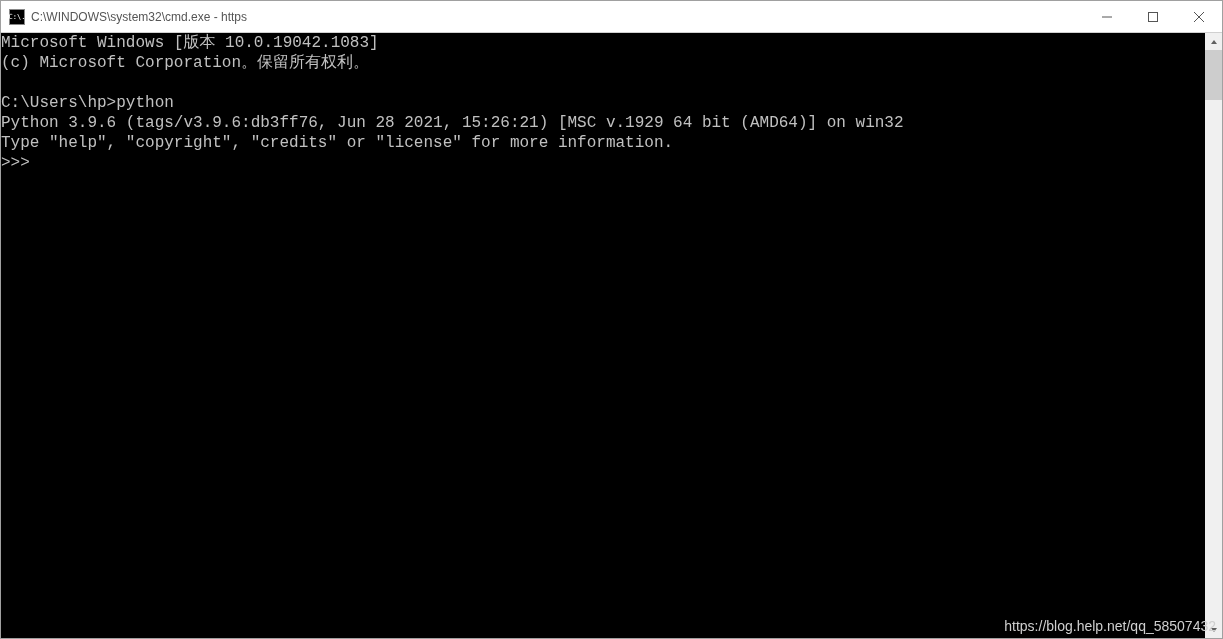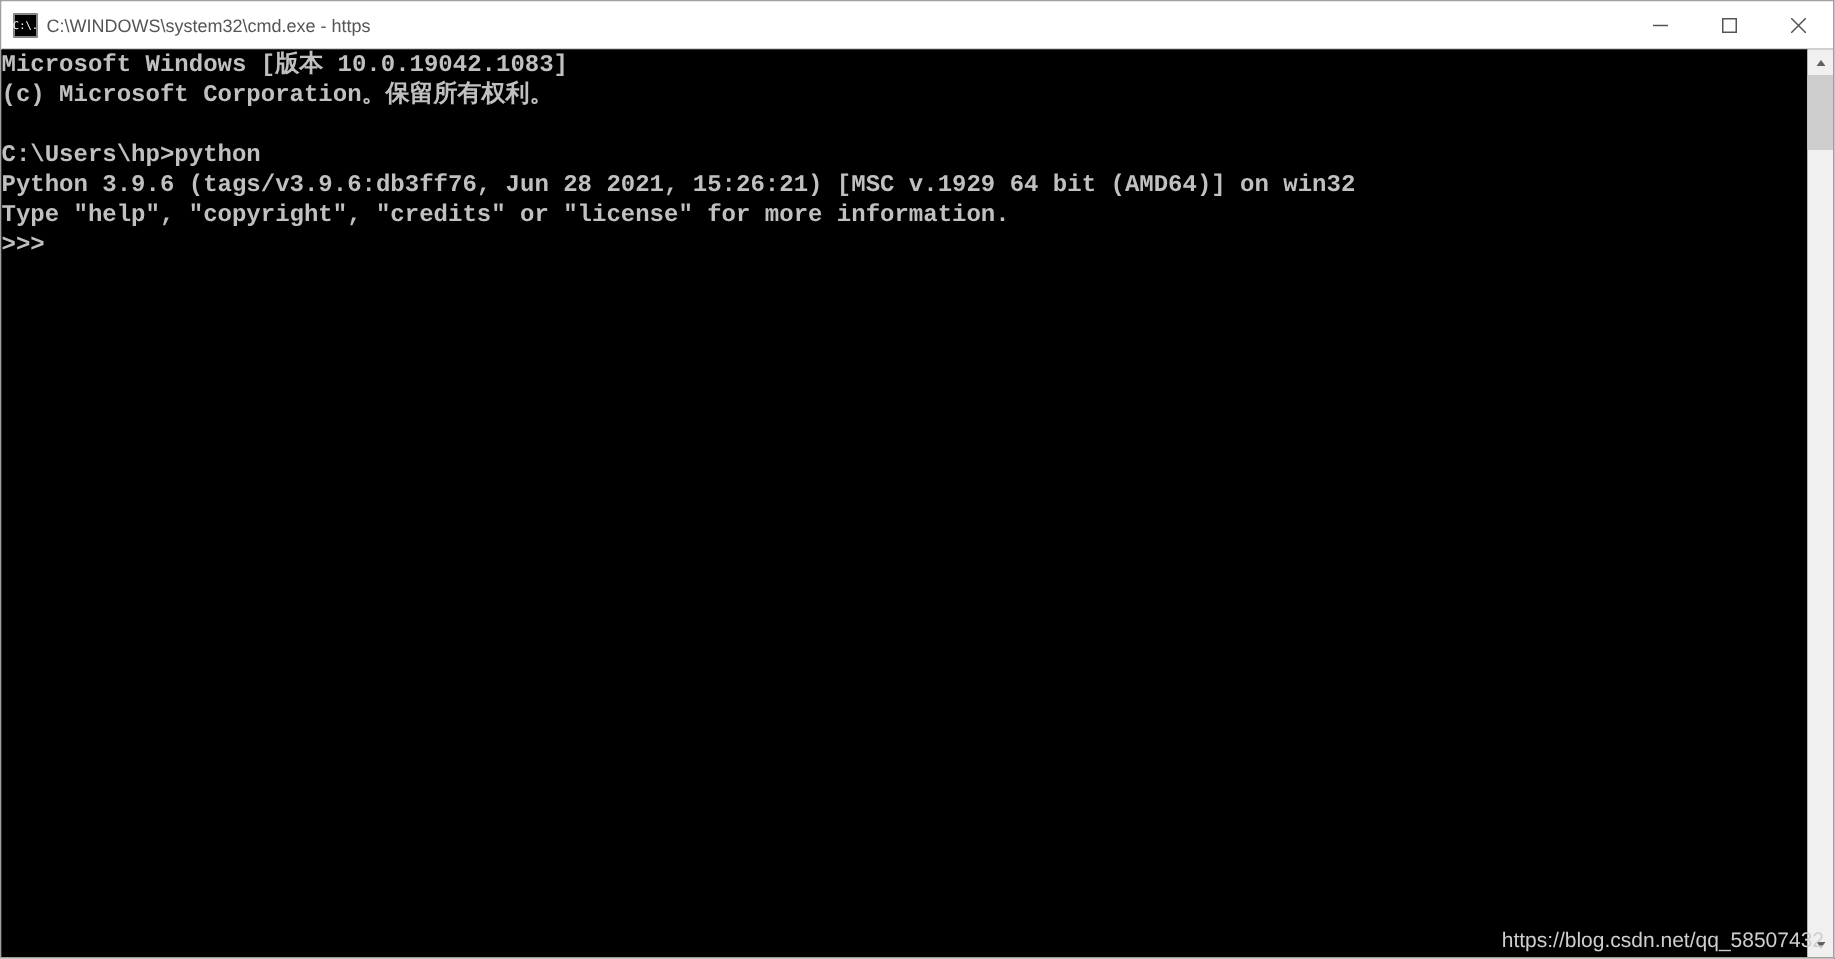--- a/index.html
+++ b/index.html
@@ -43,21 +43,20 @@
   .terminal {
     flex: 1;
     background: #000000;
     color: #c0c0c0;
     font-family: "NSimSun","SimSun","Consolas","Courier New",monospace;
     font-size: 16px;
     line-height: 20px;
     white-space: pre;
     padding: 0;
     overflow: hidden;
-    font-weight: bold;
   }
   .scrollbar {
     width: 17px;
     background: #f0f0f0;
     display: flex; flex-direction: column;
   }
   .sb-btn {
     height: 17px;
     background: #f0f0f0;
     display: flex; align-items: center; justify-content: center;
@@ -119,15 +118,15 @@
       </div>
       <div class="sb-track">
         <div class="sb-thumb"></div>
       </div>
       <div class="sb-btn">
         <svg viewBox="0 0 8 8">
             <path d="M4 6 L7 2 L1 2 Z"></path>
           </svg>
       </div>
     </div>
-    <div class="watermark">https://blog.csdn.net/qq_58507432</div>
+    <div class="watermark">https://blog.help.net/qq_58507432</div>
   </div>
 </div>
 
 </body></html>

